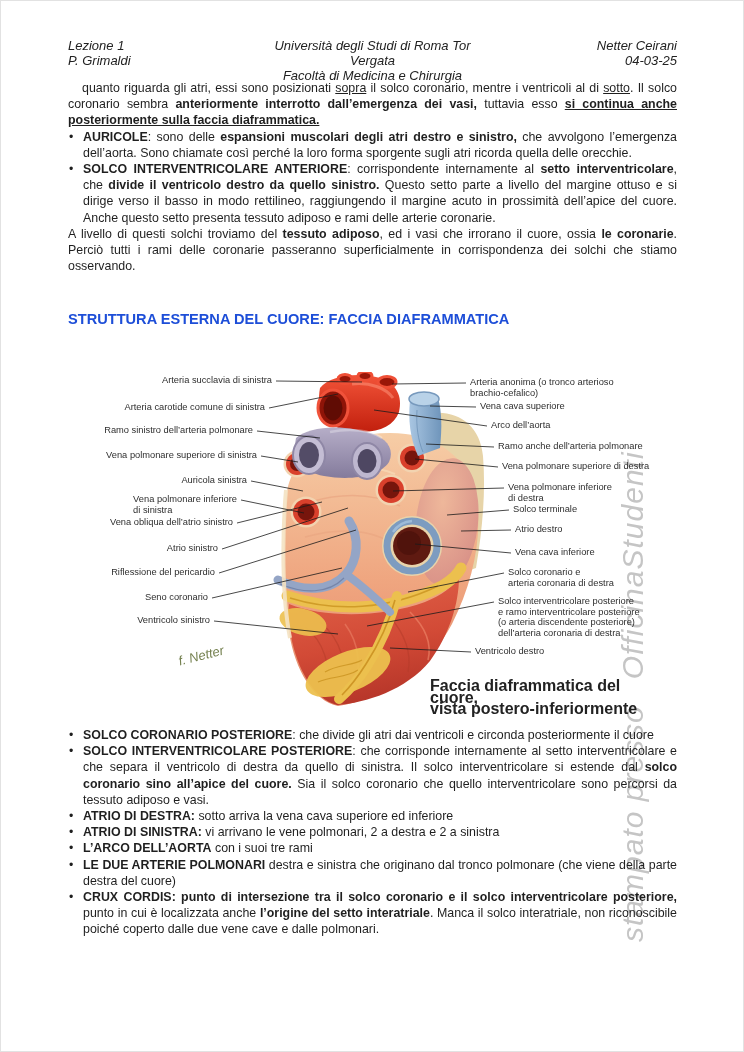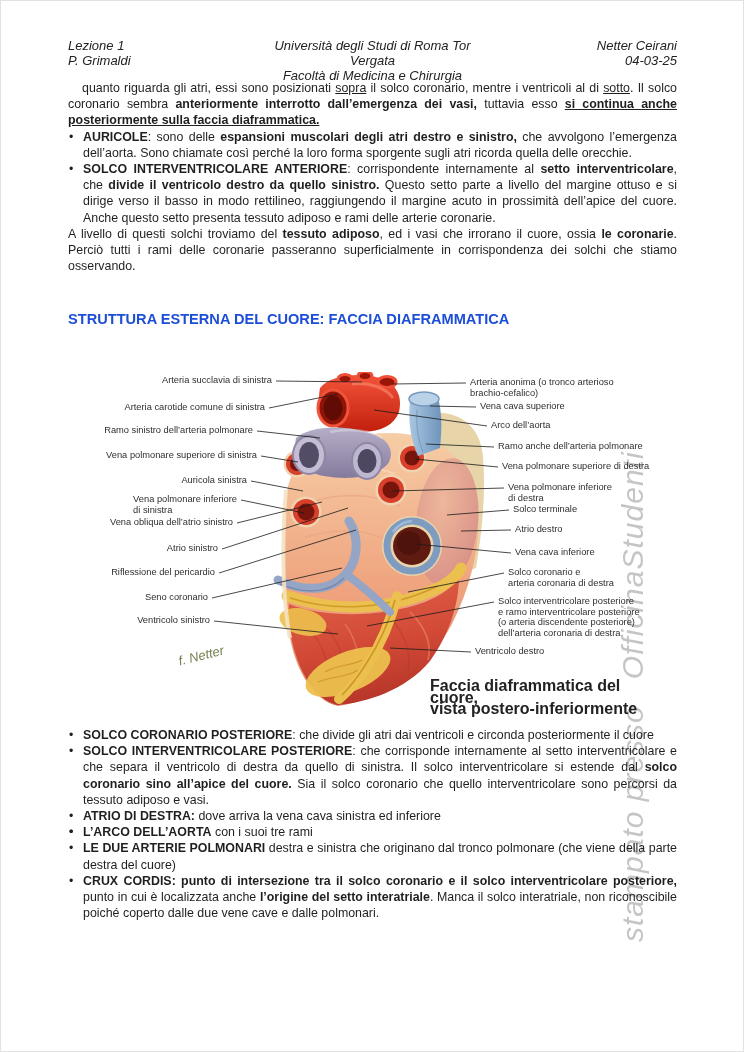--- a/index.html
+++ b/index.html
@@ -242,20 +242,20 @@
     <div class="caption">
       <div>Faccia diaframmatica del cuore,</div>
       <div>vista postero-inferiormente</div>
     </div>
     <div class="signature">f. Netter</div>
   </div>
 
   <div id="bodyBottom" class="textblock" style="top:727px">
       <div class="li"><span class="dot">•</span><span><span class="b">SOLCO CORONARIO POSTERIORE</span><span>: che divide gli atri dai ventricoli e circonda posteriormente il cuore</span></span></div>
       <div class="li"><span class="dot">•</span><span><span class="b">SOLCO INTERVENTRICOLARE POSTERIORE</span><span>: che corrisponde internamente al setto interventricolare e che separa il ventricolo di destra da quello di sinistra. Il solco interventricolare si estende dal </span><span class="b">solco coronario sino all’apice del cuore.</span><span> Sia il solco coronario che quello interventricolare sono percorsi da tessuto adiposo e vasi.</span></span></div>
-      <div class="li"><span class="dot">•</span><span><span class="b">ATRIO DI DESTRA:</span><span> dove arriva la vena cava sinistra ed inferiore</span></span></div>
-      <div class="li"><span class="dot">•</span></div>
+      <div class="li"><span class="dot">•</span><span><span class="b">ATRIO DI DESTRA:</span><span> sotto arriva la vena cava superiore ed inferiore</span></span></div>
+      <div class="li"><span class="dot">•</span><span><span class="b">ATRIO DI SINISTRA:</span><span> vi arrivano le vene polmonari, 2 a destra e 2 a sinistra</span></span></div>
       <div class="li"><span class="dot">•</span><span><span class="b">L’ARCO DELL’AORTA</span><span> con i suoi tre rami</span></span></div>
       <div class="li"><span class="dot">•</span><span><span class="b">LE DUE ARTERIE POLMONARI</span><span> destra e sinistra che originano dal tronco polmonare (che viene della parte destra del cuore)</span></span></div>
       <div class="li"><span class="dot">•</span><span><span class="b">CRUX CORDIS: punto di intersezione tra il solco coronario e il solco interventricolare posteriore,</span><span> punto in cui è localizzata anche </span><span class="b">l’origine del setto interatriale</span><span>. Manca il solco interatriale, non riconoscibile poiché coperto dalle due vene cave e dalle polmonari.</span></span></div>
     </div>
 
 </div>
 
 </body></html>

